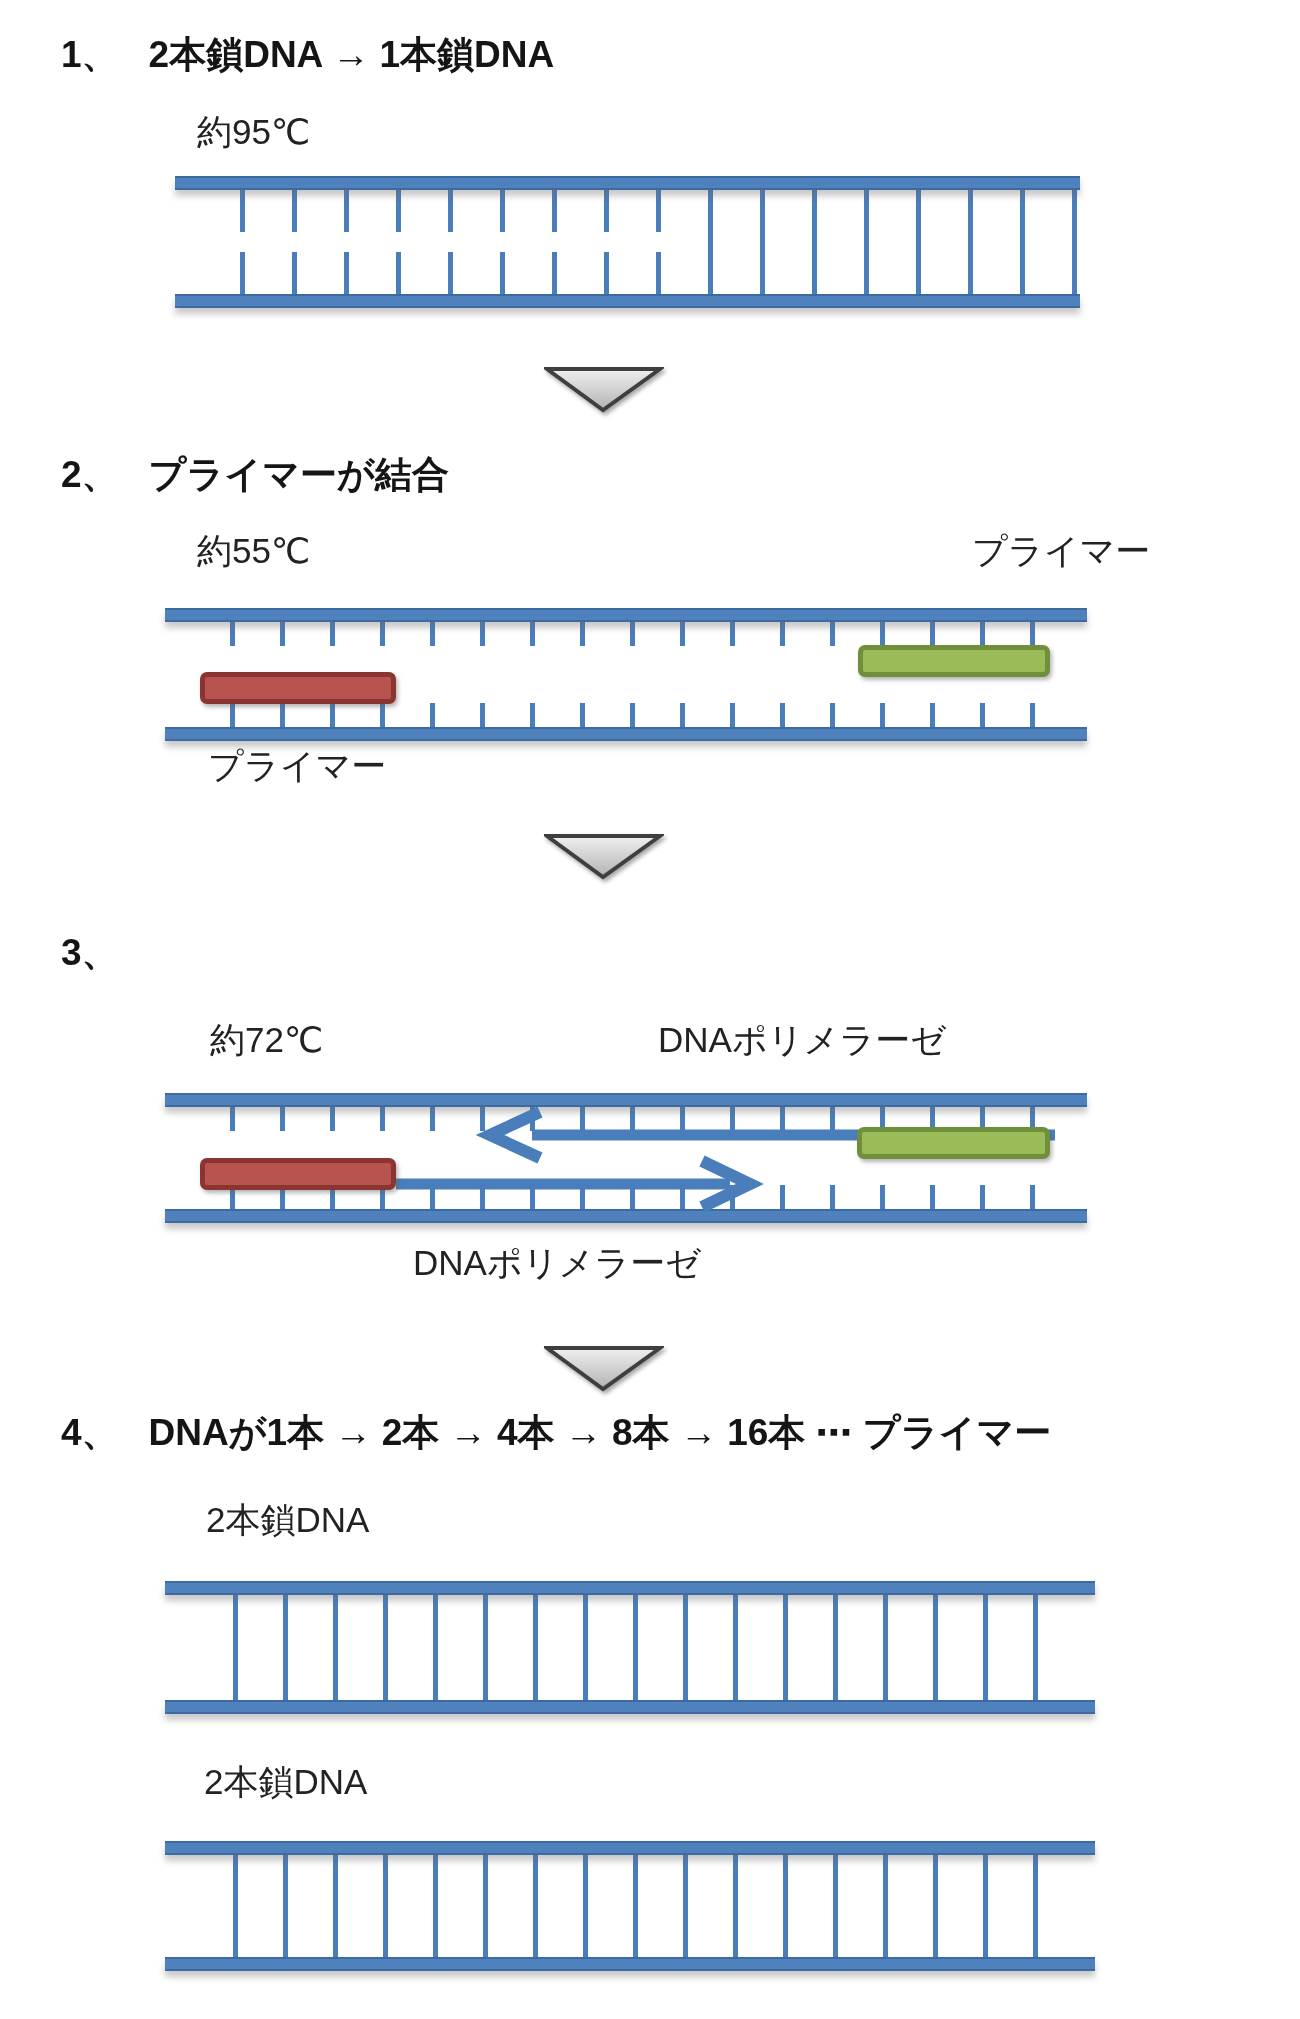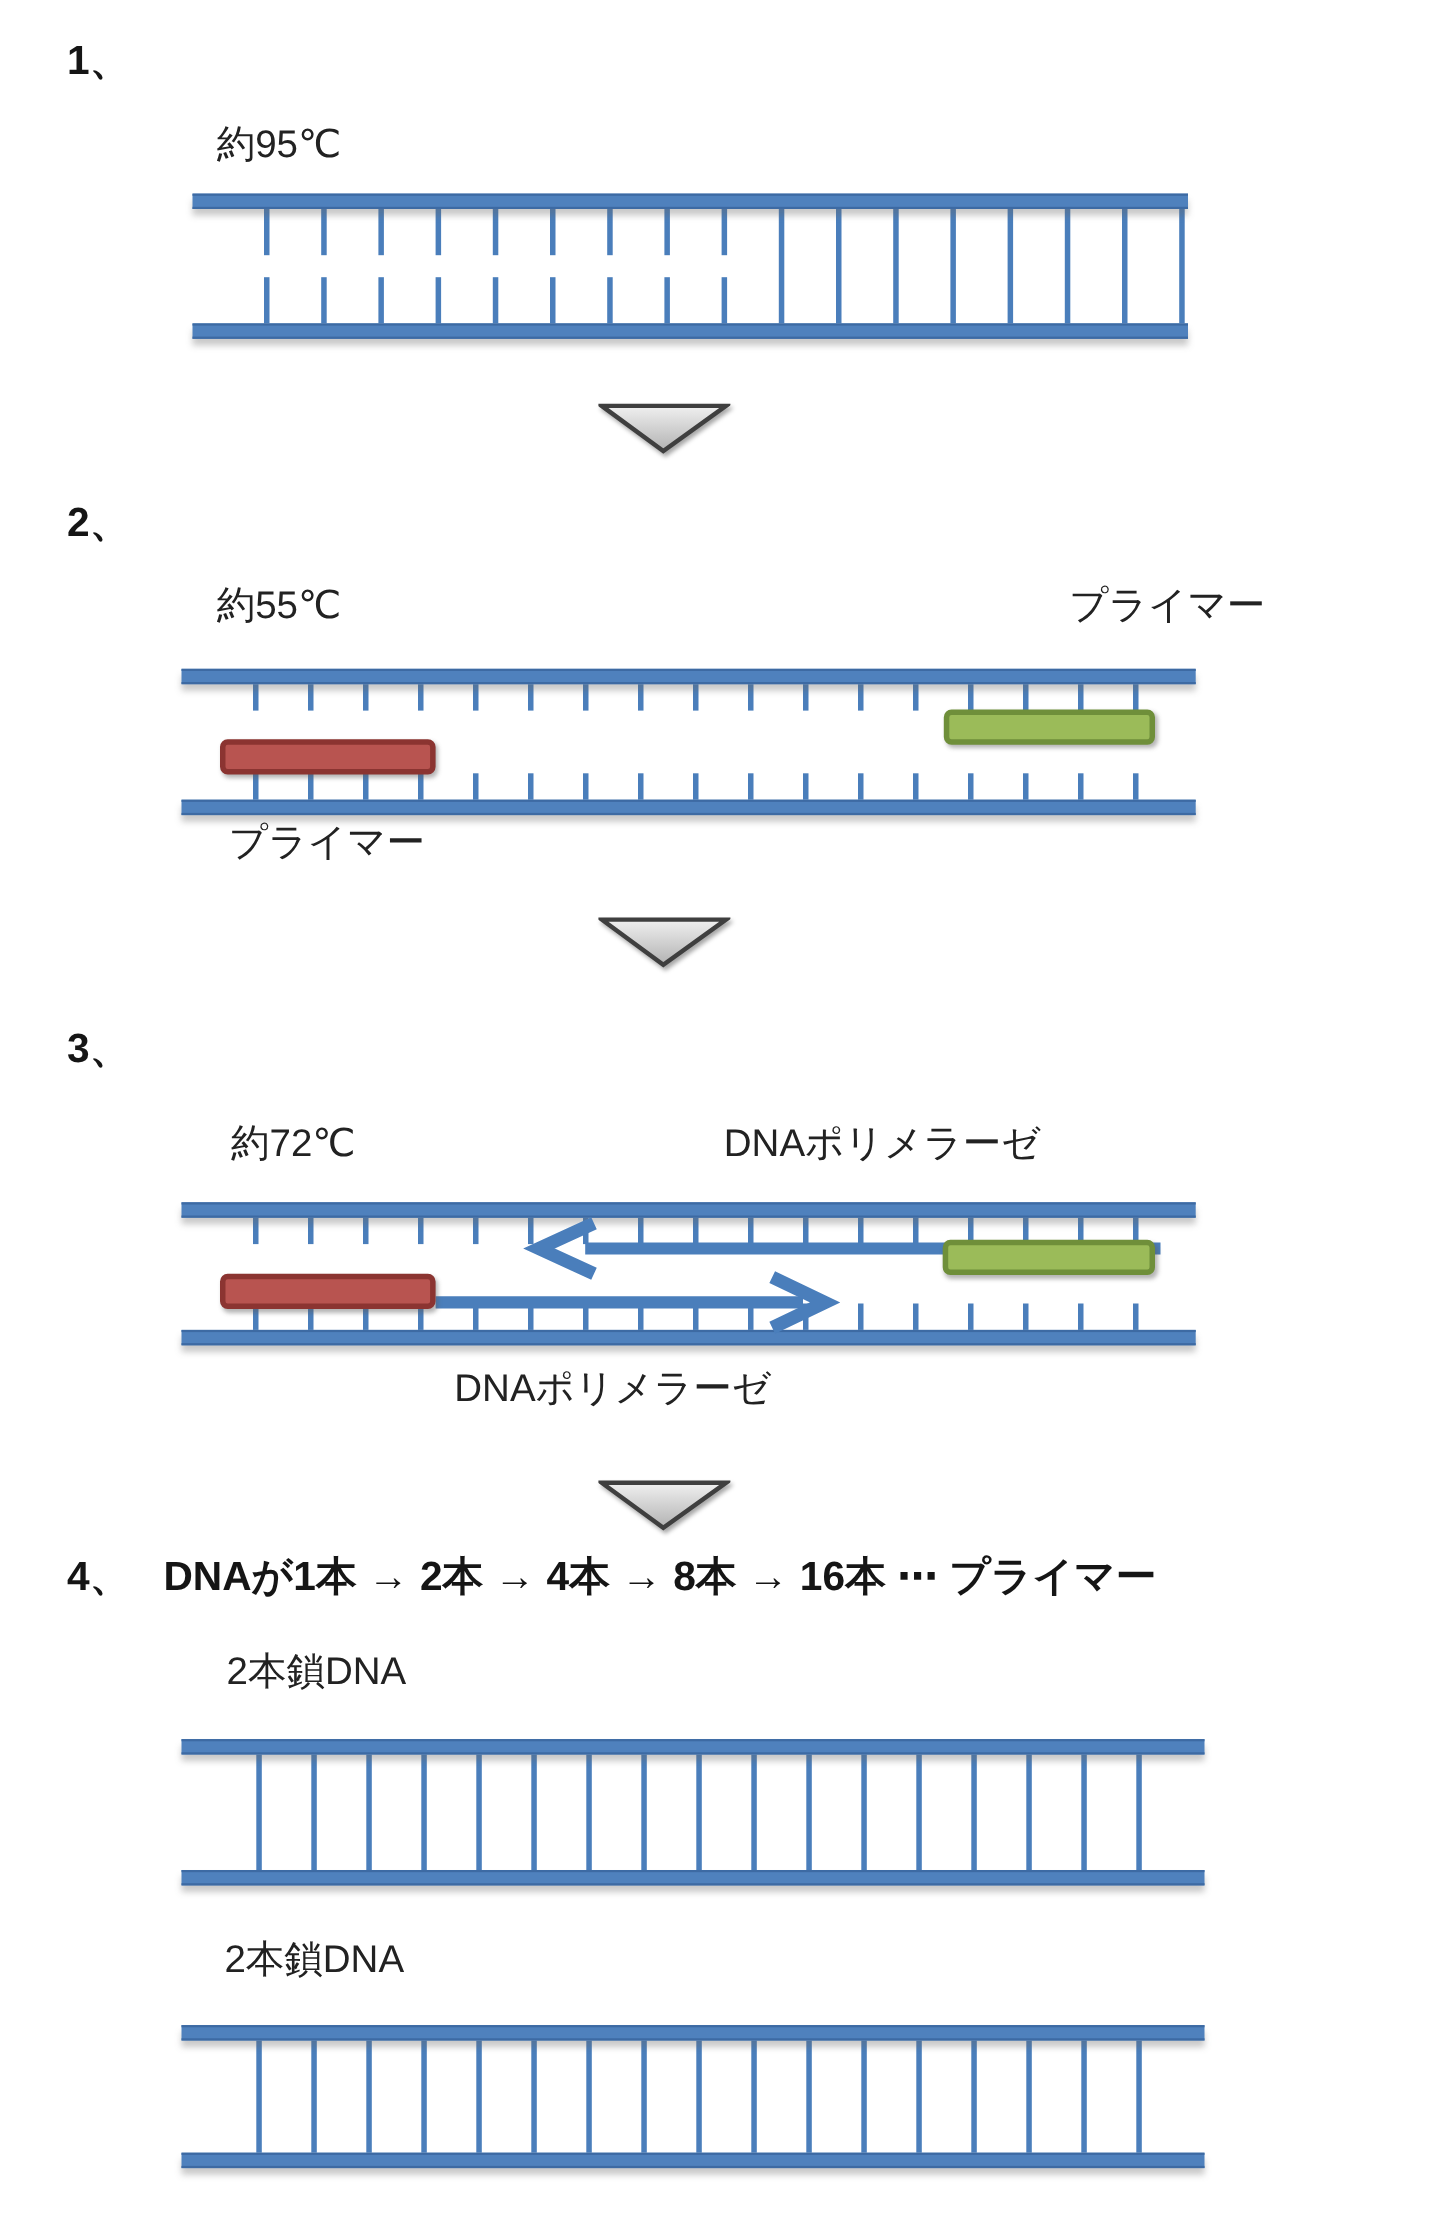--- a/index.html
+++ b/index.html
@@ -39,25 +39,27 @@
     <defs>
       <linearGradient id="triGrad" x1="0" y1="0" x2="0" y2="1">
         <stop offset="0" stop-color="#f0f0f0"></stop>
         <stop offset="1" stop-color="#b2b2b2"></stop>
       </linearGradient>
     </defs>
   </svg>
 
   <div class="hdr" style="left:61px;top:34px">
     <span>1、</span>
+    <span>2本鎖DNA → 1本鎖DNA</span>
   </div>
   <div class="lbl" style="left:197px;top:112px">約95℃</div>
 
   <div class="hdr" style="left:61px;top:454px">
     <span>2、</span>
+    <span>プライマーが結合</span>
   </div>
   <div class="lbl" style="left:197px;top:531px">約55℃</div>
   <div class="lbl" style="left:972px;top:531px">プライマー</div>
   <div class="lbl" style="left:208px;top:746px">プライマー</div>
 
   <div class="hdr" style="left:61px;top:932px">
     <span>3、</span>
   </div>
   <div class="lbl" style="left:210px;top:1020px">約72℃</div>
   <div class="lbl" style="left:658px;top:1020px">DNAポリメラーゼ</div>

